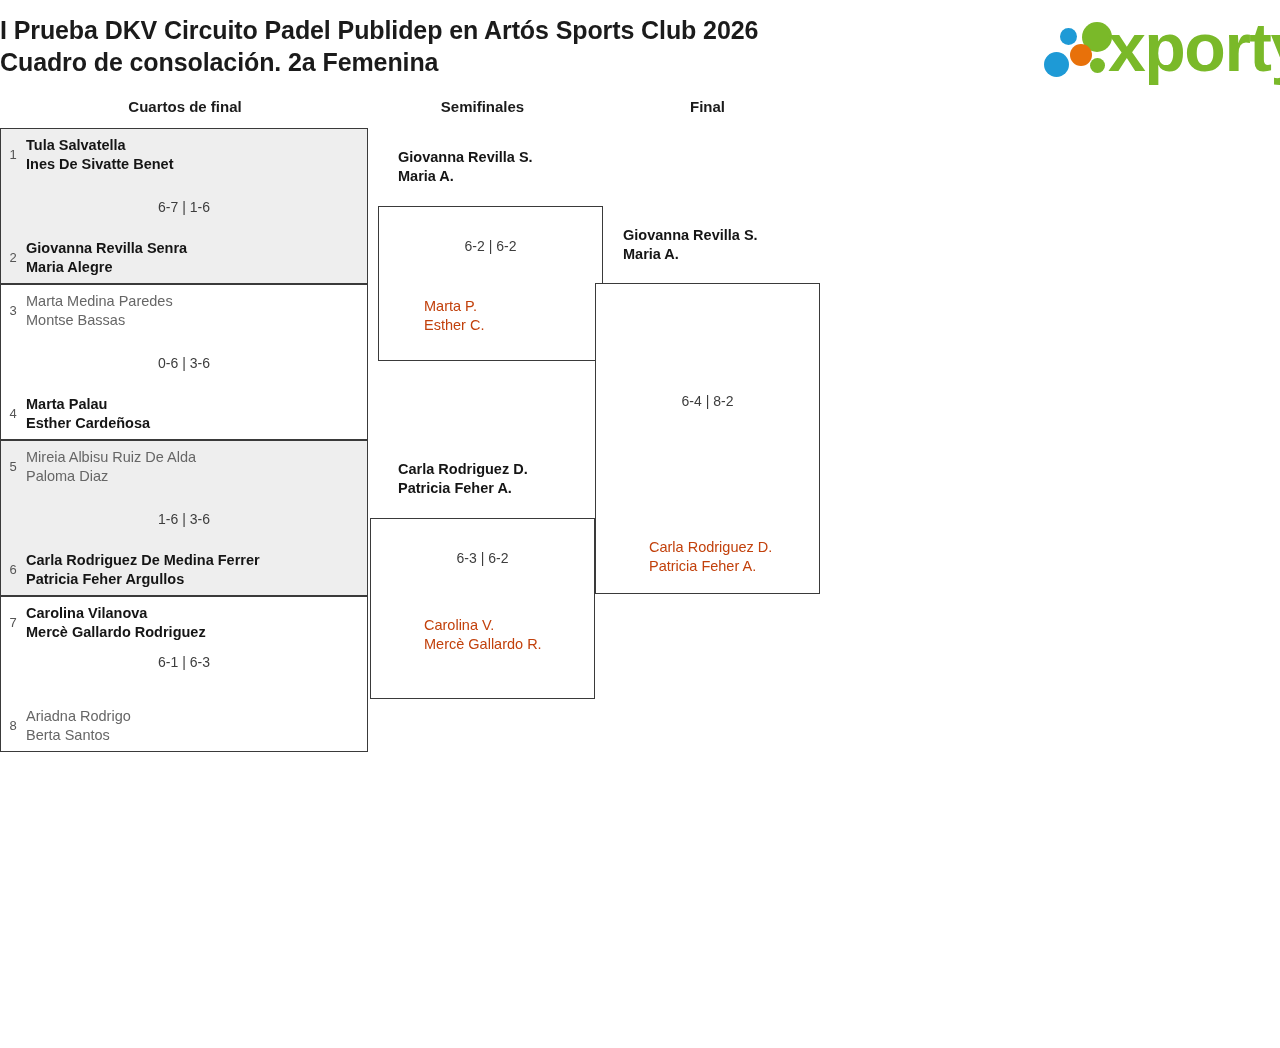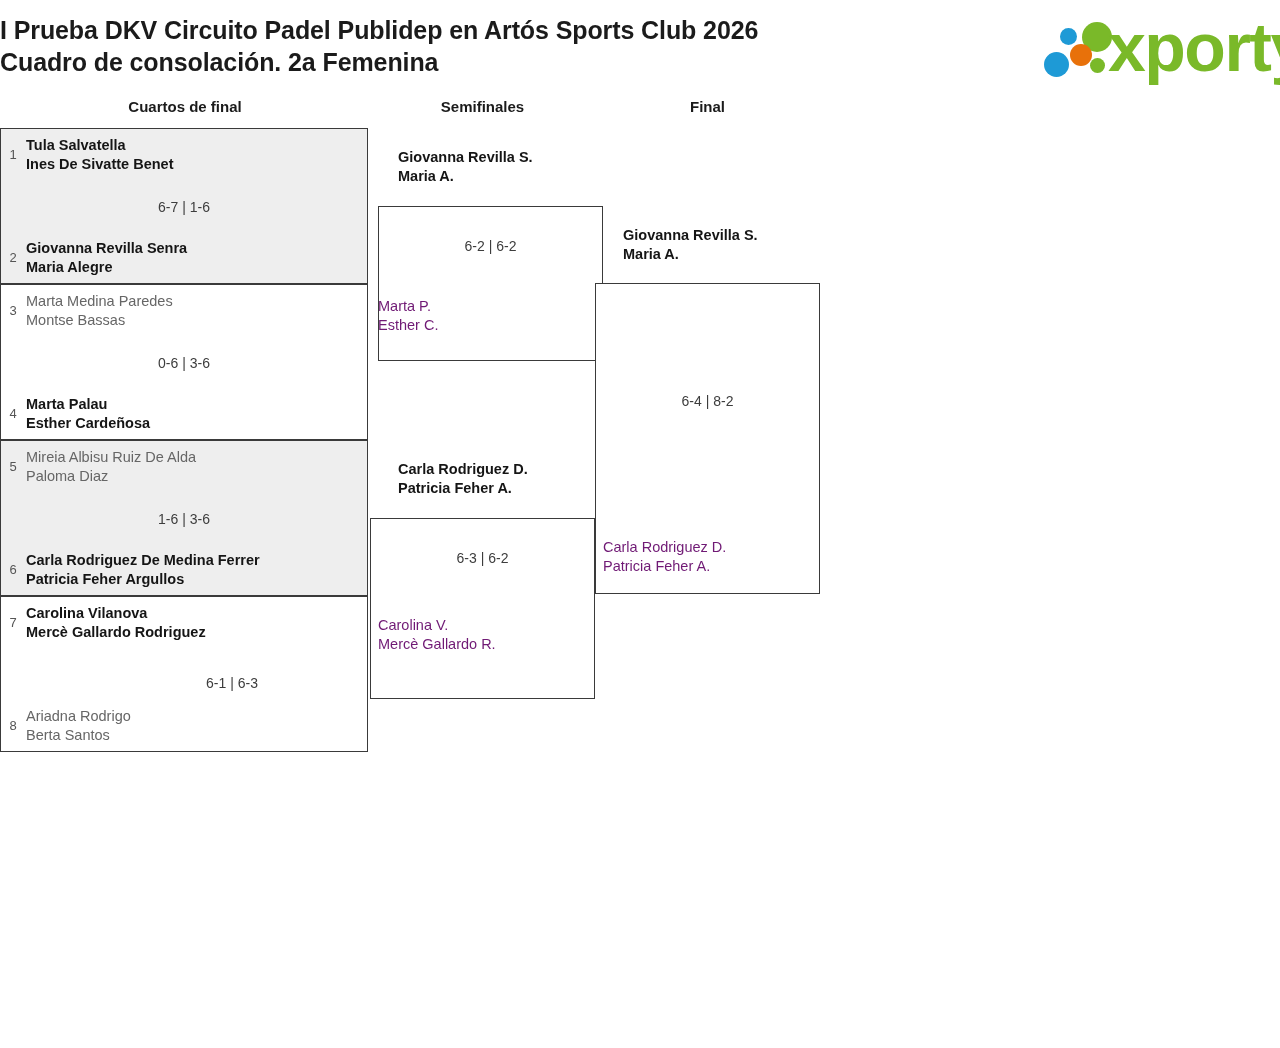--- a/index.html
+++ b/index.html
@@ -156,21 +156,21 @@
     position: absolute;
     width: 225px;
   }
   .box-team .pname {
     font-size: 14.5px;
     line-height: 18.5px;
     padding-left: 8px;
     white-space: nowrap;
   }
   .box-team.winner .pname { color: #151515; font-weight: bold; margin-left: 20px; }
-  .box-team.loser  .pname { color: #701a75; font-weight: normal; }
+  .box-team.loser  .pname { color: #c2410c; font-weight: normal; margin-left: 46px; }
 </style>
 </head>
 <body>
 
 <div id="header">
 
   <div id="title-block">
     <div class="title-line">I Prueba DKV Circuito Padel Publidep en Artós Sports Club 2026</div>
     <div class="title-line">Cuadro de consolación. 2a Femenina</div>
   </div>
@@ -248,21 +248,21 @@
   </div>
 
   <div class="qf-match qf-plain" style="top:596px;height:156px;">
     <div class="team-row" style="top:6px;">
       <span class="seed">7</span>
       <span class="names winner">
         <div class="pname">Carolina Vilanova</div>
         <div class="pname">Mercè Gallardo Rodriguez</div>
       </span>
     </div>
-    <div class="score" style="top:77px;margin-left:48px;">6-1 | 6-3</div>
+    <div class="score" style="top:56px;">6-1 | 6-3</div>
     <div class="team-row" style="top:109px;">
       <span class="seed">8</span>
       <span class="names loser">
         <div class="pname">Ariadna Rodrigo</div>
         <div class="pname">Berta Santos</div>
       </span>
     </div>
   </div>
 
   <div class="box-team winner" style="left:370px;top:148px;">

